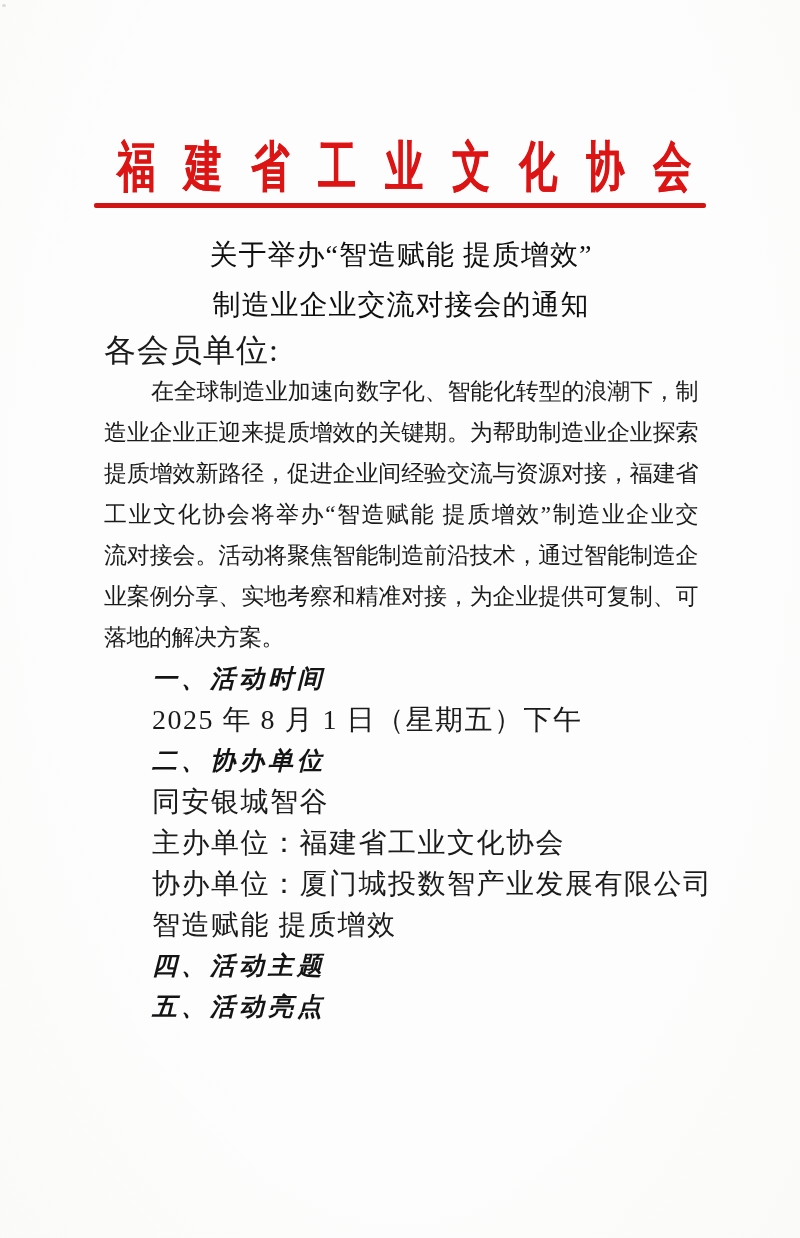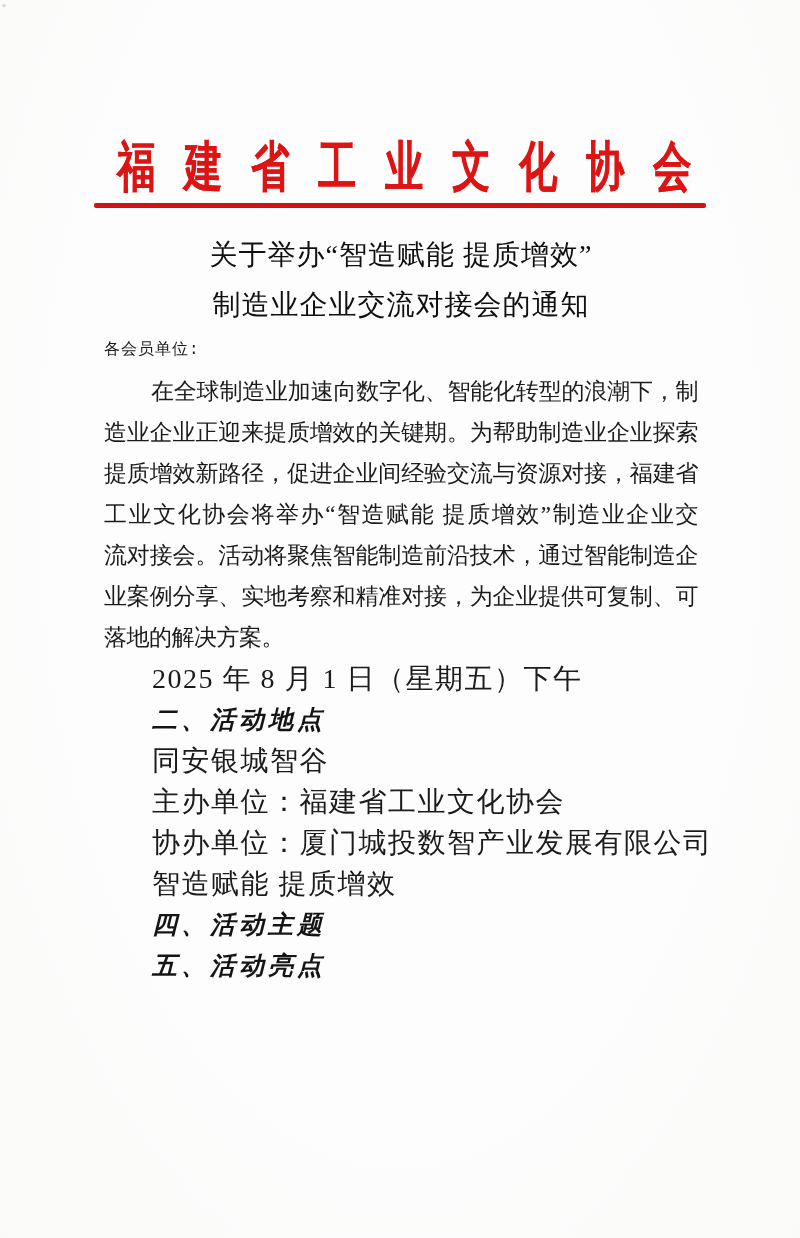--- a/index.html
+++ b/index.html
@@ -69,23 +69,22 @@
     color: #101010;
     white-space: nowrap;
   }
   .line {
     font-size: 23px;
     line-height: 41px;
     height: 41px;
     white-space: nowrap;
   }
   .salutation {
-    font-size: 16px;
+    font-size: 32px;
     letter-spacing: 1px;
-    font-family: Liberation Mono, monospace;
   }
   .intro {
     letter-spacing: -0.5px;
   }
   .fill {
     text-align: justify;
     text-align-last: justify;
     white-space: normal;
     overflow: hidden;
   }
@@ -124,23 +123,24 @@
     <div class="line salutation">各会员单位:</div>
 
     <div class="line intro fill indent">在全球制造业加速向数字化、智能化转型的浪潮下，制</div>
     <div class="line intro fill">造业企业正迎来提质增效的关键期。为帮助制造业企业探索</div>
     <div class="line intro fill">提质增效新路径，促进企业间经验交流与资源对接，福建省</div>
     <div class="line intro fill">工业文化协会将举办“智造赋能 提质增效”制造业企业交</div>
     <div class="line intro fill">流对接会。活动将聚焦智能制造前沿技术，通过智能制造企</div>
     <div class="line intro fill">业案例分享、实地考察和精准对接，为企业提供可复制、可</div>
     <div class="line intro">落地的解决方案。</div>
 
+    <div class="line section-heading">一、活动时间</div>
     <div class="line section-item">2025 年 8 月 1 日（星期五）下午</div>
 
-    <div class="line section-heading">二、活动地点</div>
+    <div class="line section-heading">二、协办单位</div>
     <div class="line section-item">同安银城智谷</div>
 
     <div class="line section-item">主办单位：福建省工业文化协会</div>
     <div class="line section-item">协办单位：厦门城投数智产业发展有限公司</div>
 
     <div class="line section-item">智造赋能 提质增效</div>
     <div class="line section-heading">四、活动主题</div>
 
     <div class="line section-heading">五、活动亮点</div>
 

